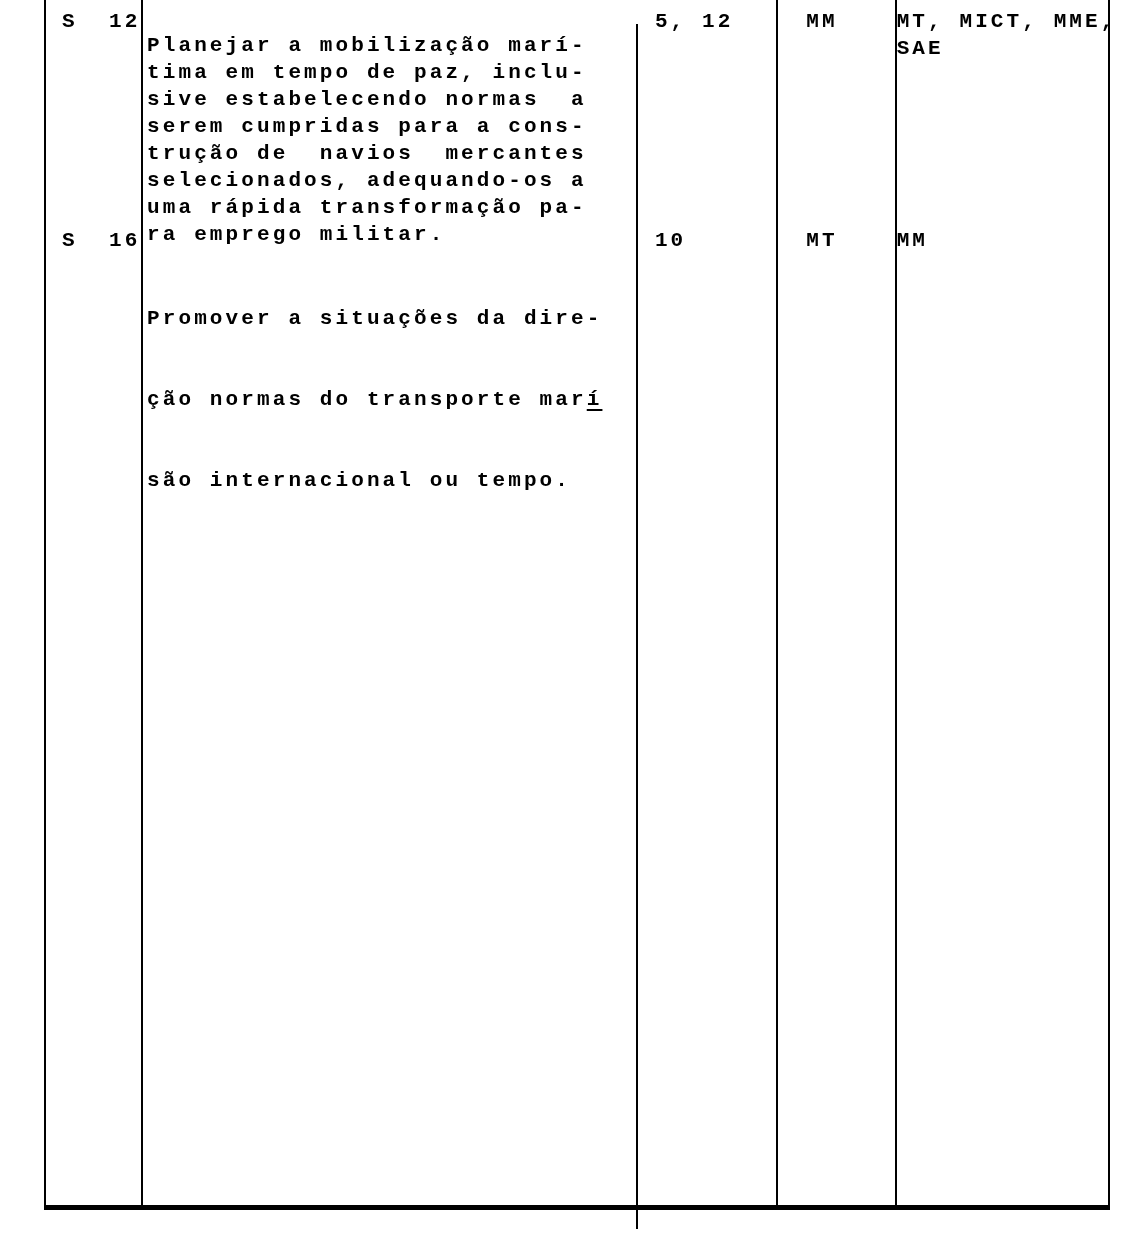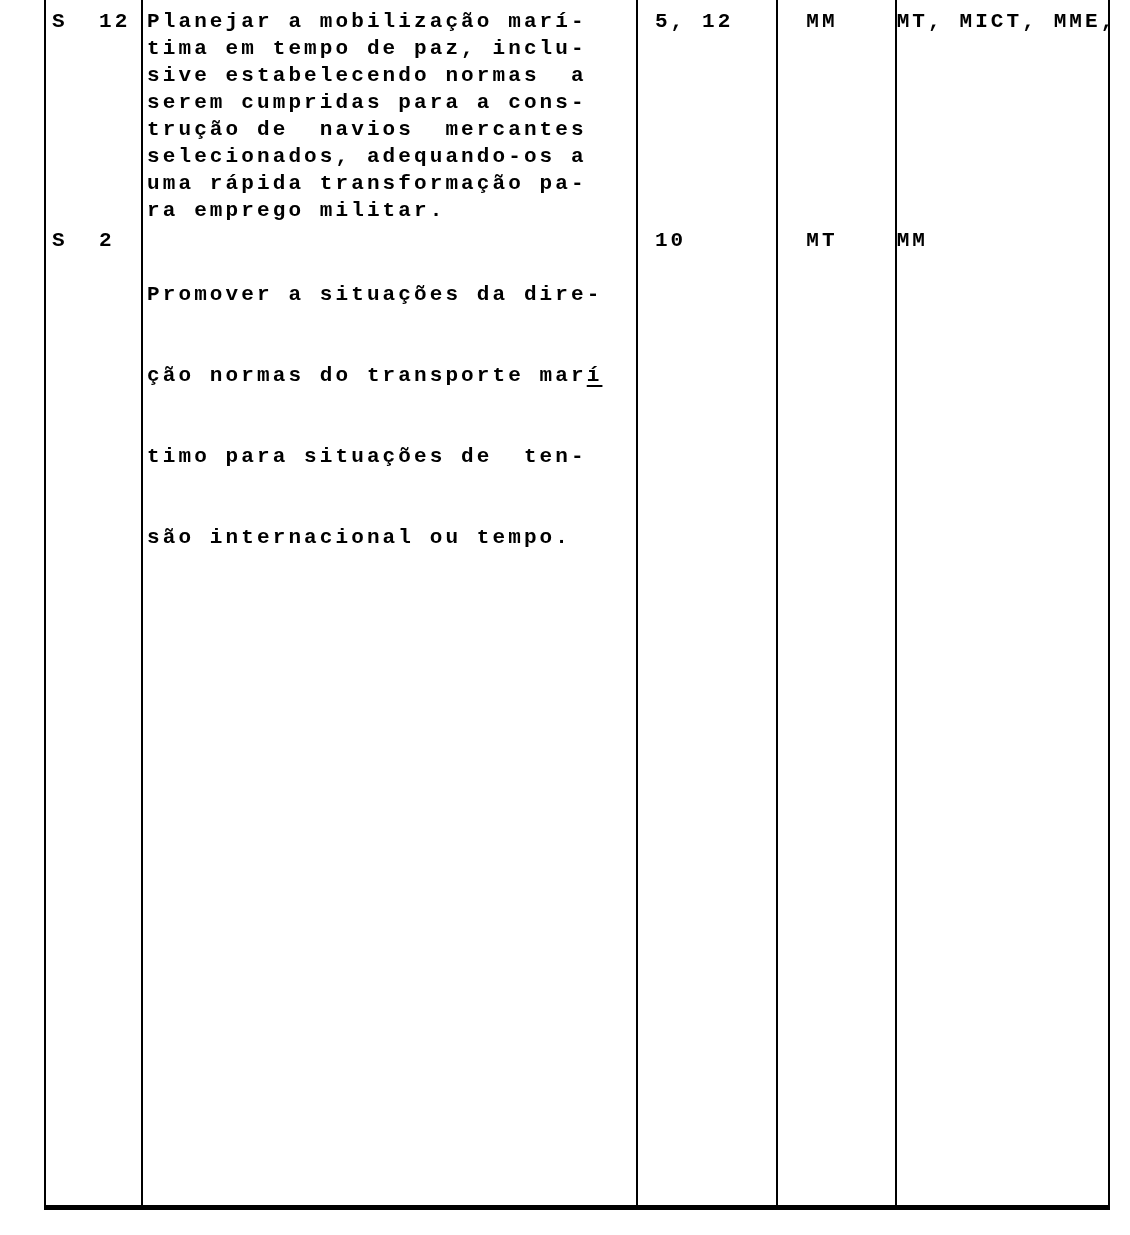--- a/index.html
+++ b/index.html
@@ -24,77 +24,76 @@
     border-bottom: 5px solid #000;
     display: flex;
   }
   .col {
     position: relative;
     height: 100%;
     box-sizing: border-box;
     border-right: 2px solid #000;
   }
   .col-id   { width: 105px; }
-  .col-desc { width: 536px; }
+  .col-desc { width: 536px; margin-top: 24px; }
   .col-ref  { width: 152px; }
   .col-resp { width: 128px; }
   .col-part { width: 231px; }
   .cell {
     position: absolute;
     left: 0;
     right: 0;
     white-space: pre;
     font-size: 21px;
     line-height: 27px;
     letter-spacing: 3.1px;
   }
   .row1 { top: 8px; }
   .row2 { top: 227px; }
-  .col-id   .cell { padding-left: 6px; }
+  .col-id   .cell { padding-left: 16px; }
   .col-desc .cell { padding-left: 4px; }
   .col-ref  .cell { padding-left: 17px; }
   .col-resp .cell { padding-left: 28px; }
   .col-part .cell { }
   .text-line { white-space: pre; }
   .ul {
     text-decoration: underline;
     text-decoration-thickness: 2px;
     text-underline-offset: 4px;
   }
 </style>
 </head>
 <body>
 
 <div class="page">
   <div class="doc-table">
 
     <div class="col col-id">
       <div class="cell row1">S  12</div>
-      <div class="cell row2">S  2</div>
+      <div class="cell row2">S  16</div>
     </div>
 
     <div class="col col-desc">
       <div class="cell row1"><div class="text-line">Planejar a mobilização marí-</div><div class="text-line">tima em tempo de paz, inclu-</div><div class="text-line">sive estabelecendo normas  a</div><div class="text-line">serem cumpridas para a cons-</div><div class="text-line">trução de  navios  mercantes</div><div class="text-line">selecionados, adequando-os a</div><div class="text-line">uma rápida transformação pa-</div><div class="text-line">ra emprego militar.</div></div>
       <div class="cell row2">
         <div class="text-line">Promover a situações da dire-</div>
         <div class="text-line"><span>ção normas do transporte mar</span><span class="ul">í</span></div>
-        <div class="text-line">timo para situações de  ten-</div>
         <div class="text-line">são internacional ou tempo.</div>
       </div>
     </div>
 
     <div class="col col-ref">
       <div class="cell row1">5, 12</div>
       <div class="cell row2">10</div>
     </div>
 
     <div class="col col-resp">
       <div class="cell row1">MM</div>
       <div class="cell row2">MT</div>
     </div>
 
     <div class="col col-part">
-      <div class="cell row1"><div class="text-line">MT, MICT, MME,</div></div>
+      <div class="cell row1"><div class="text-line">MT, MICT, MME,</div><div class="text-line">SAE</div></div>
       <div class="cell row2"><div class="text-line">MM</div></div>
     </div>
 
   </div>
 </div>
 
 </body></html>

